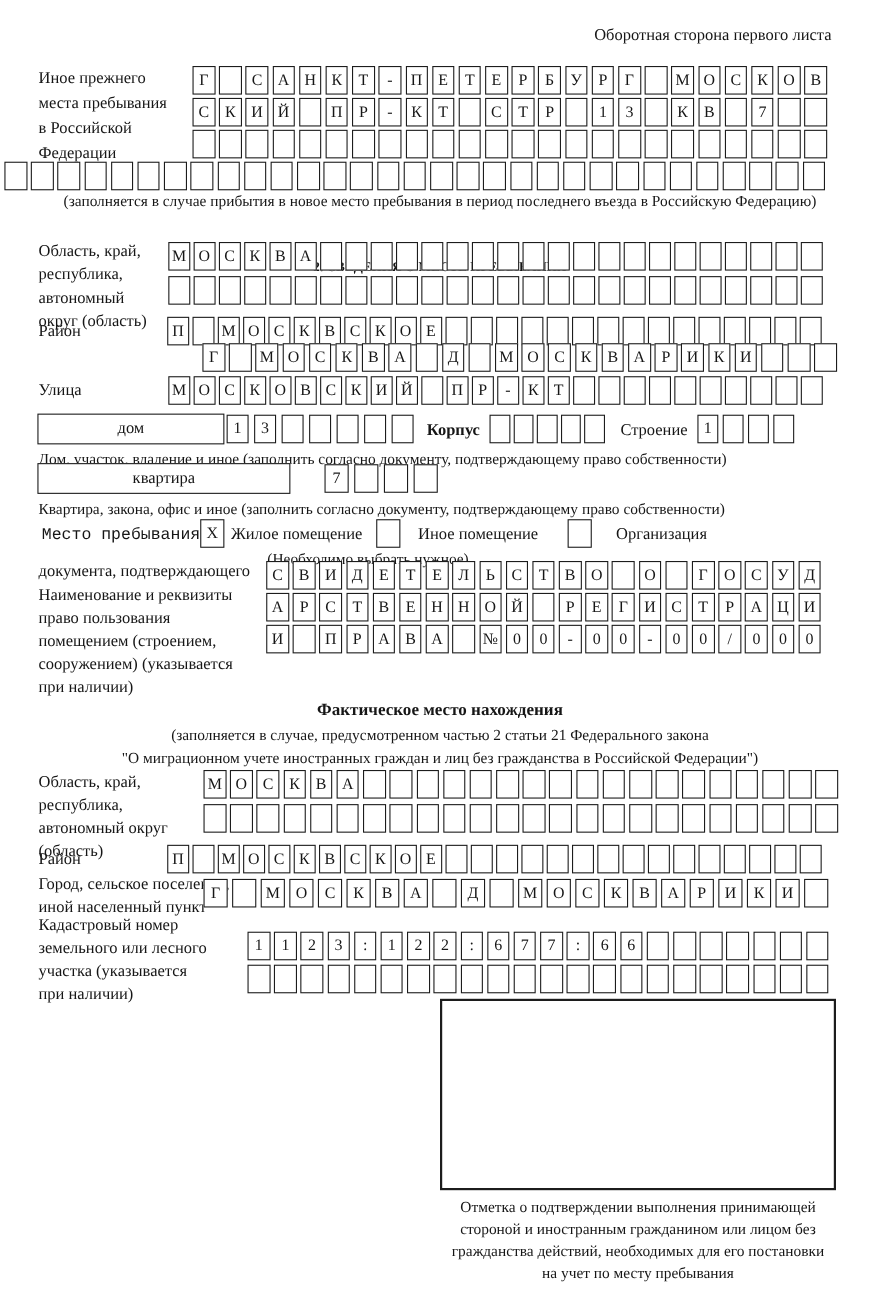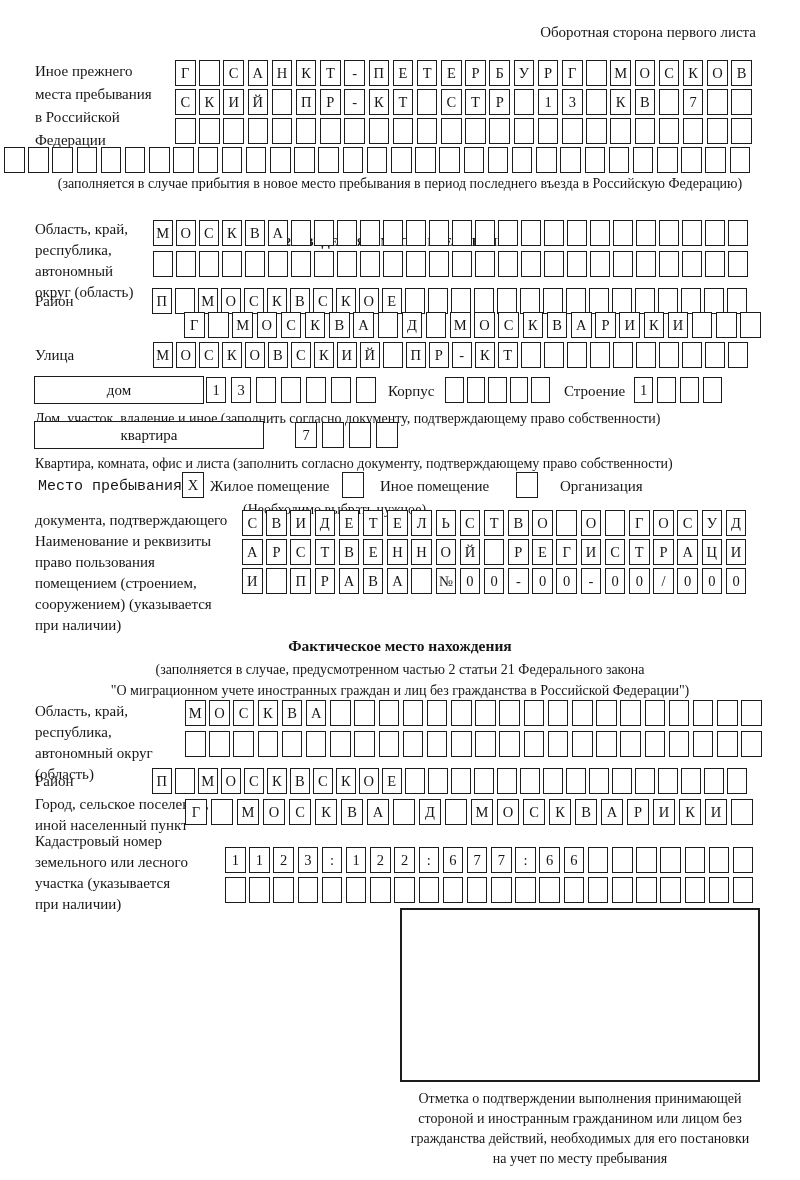--- a/index.html
+++ b/index.html
@@ -313,21 +313,21 @@
   <div class="wide-box" style="left:34px;top:376px;width:170px;height:28px;">дом</div>
   <div class="cellrow cwdom" style="left:206px;top:377px;">
       <span class="cell">1</span>
       <span class="cell">3</span>
       <span class="cell"></span>
       <span class="cell"></span>
       <span class="cell"></span>
       <span class="cell"></span>
       <span class="cell"></span>
     </div>
-  <div class="lbl" style="left:388px;top:381px;">Корпус</div>
+  <div class="lbl" style="left:388px;top:381px;font-weight:bold;">Корпус</div>
   <div class="cellrow cwkor" style="left:445px;top:377px;">
       <span class="cell"></span>
       <span class="cell"></span>
       <span class="cell"></span>
       <span class="cell"></span>
       <span class="cell"></span>
     </div>
   <div class="lbl" style="left:564px;top:381px;">Строение</div>
   <div class="cellrow cwstr" style="left:634px;top:377px;">
       <span class="cell">1</span>
@@ -337,21 +337,21 @@
     </div>
   <div class="note" style="left:35px;top:409px;">Дом, участок, владение и иное (заполнить согласно документу, подтверждающему право собственности)</div>
 
   <div class="wide-box" style="left:34px;top:421px;width:230px;height:28px;">квартира</div>
   <div class="cellrow cwkv" style="left:295px;top:422px;">
       <span class="cell">7</span>
       <span class="cell"></span>
       <span class="cell"></span>
       <span class="cell"></span>
     </div>
-  <div class="note" style="left:35px;top:454px;">Квартира, комната, офис и листа (заполнить согласно документу, подтверждающему право собственности)</div>
+  <div class="note" style="left:35px;top:454px;">Квартира, закона, офис и иное (заполнить согласно документу, подтверждающему право собственности)</div>
 
   <div class="lbl" style="left:38px;top:476px;font-family:Liberation Mono, monospace;">Место пребывания:</div>
   <div class="cellrow cw22" style="left:182px;top:472px;">
       <span class="cell">X</span>
     </div>
   <div class="lbl" style="left:210px;top:476px;">Жилое помещение</div>
   <div class="cellrow cw22" style="left:342px;top:472px;">
       <span class="cell"></span>
     </div>
   <div class="lbl" style="left:380px;top:476px;">Иное помещение</div>

